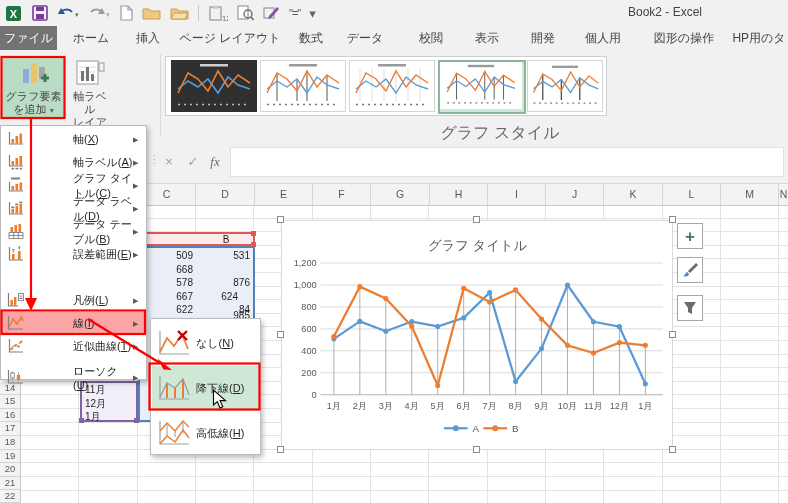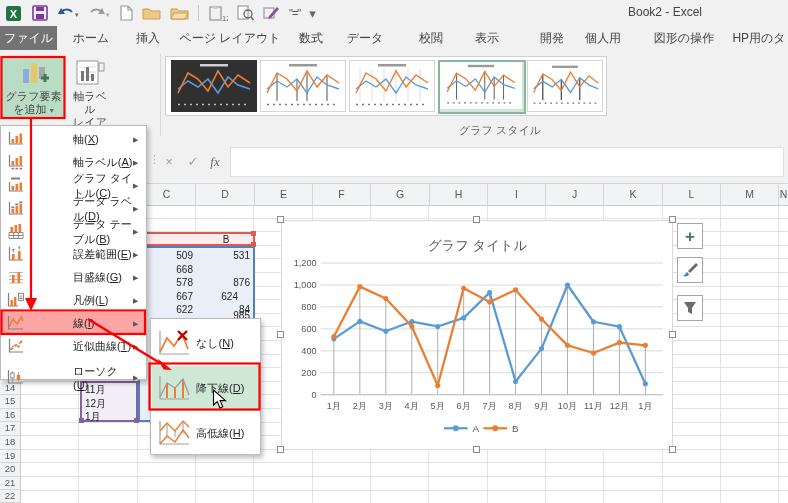--- a/index.html
+++ b/index.html
@@ -12,21 +12,21 @@
   .titlebar{left:0;top:0;width:788px;height:26px;background:#f1f1f2;}
   .qat{left:2px;top:2px;height:22px;display:flex;align-items:center;gap:9px;padding-left:4px;}
   .qat .ic{display:inline-flex;align-items:center;justify-content:center;height:18px;font-size:13px;}
   .wintitle{top:5px;left:585px;width:160px;text-align:center;font-size:12px;color:#444;}
   .tabrow{left:0;top:26px;width:788px;height:24px;background:#f1f1f2;font-size:12px;}
   .tab{position:absolute;top:0;height:24px;line-height:24px;text-align:center;color:#444;}
   .tab.file{background:#737373;color:#fff;}
   .ribbon{left:0;top:50px;width:788px;height:93px;background:#f1f1f2;border-bottom:1px solid #d5d5d5;}
   .rbtn{position:absolute;display:flex;flex-direction:column;align-items:center;font-size:11px;line-height:13px;color:#444;text-align:center;}
   .caret{font-size:8px;color:#666;}
-  .grouplabel{font-size:11px;color:#666;}
+  .grouplabel{font-size:16px;color:#666;}
   .vsep{position:absolute;width:1px;background:#d9d9d9;}
   
   .gallery{left:165px;top:56px;width:440px;height:58px;background:#fff;border:1px solid #cfcfcf;}
   .thumb{position:absolute;top:3px;width:84px;height:50px;background:#fff;border:1px solid #d5d5d5;}
   .thumb.dark{background:#303030;border-color:#303030;}
   .thumb.sel{border:2px solid #86b796;background:#cfe8d6;}
   
   .fstrip{left:0;top:143px;width:788px;height:40px;background:#f1f1f2;border-bottom:1px solid #d5d5d5;}
   .fbtn{position:absolute;top:6px;width:22px;height:26px;text-align:center;line-height:26px;color:#9f9f9f;font-size:13px;}
   .fbar-input{position:absolute;left:230px;top:147px;width:554px;height:30px;border:1px solid #e0e0e0;background:#fff;font-size:11px;padding:0 4px;box-sizing:border-box;}
@@ -140,21 +140,21 @@
 
   <div class="a tabrow">
     <div class="tab file" style="left:0;width:57px;">ファイル</div>
     <div class="tab" style="left:66px;width:50px;">ホーム</div>
     <div class="tab" style="left:124px;width:48px;">挿入</div>
     <div class="tab" style="left:178px;width:104px;">ページ レイアウト</div>
     <div class="tab" style="left:288px;width:46px;">数式</div>
     <div class="tab" style="left:340px;width:50px;">データ</div>
     <div class="tab" style="left:408px;width:46px;">校閲</div>
     <div class="tab" style="left:466px;width:42px;">表示</div>
-    <div class="tab" style="left:522px;width:42px;text-align:right;">開発</div>
+    <div class="tab" style="left:522px;width:42px;">開発</div>
     <div class="tab" style="left:576px;width:54px;">個人用</div>
     <div class="tab" style="left:644px;width:80px;">図形の操作</div>
     <div class="tab" style="left:730px;width:58px;">HP用のタブ</div>
   </div>
 
   <div class="a ribbon">
 
     <div class="rbtn" style="left:2px;top:7px;width:63px;height:61px;background:#b9dcc5;">
       <span style="margin-top:2px;"><svg width="30" height="28">
             <rect x="4" y="10" width="6" height="14" fill="#8eaadb"></rect>
@@ -476,29 +476,20 @@
     <div class="mi" style="top:117px;">
       <span class="mic"><svg width="18" height="16" viewBox="0 0 18 16">
             <path d="M3.5 1v13H17" fill="none" stroke="#808080" stroke-width="1.2"></path>
             <rect x="6" y="8" width="2.6" height="6" fill="#ed7d31"></rect>
             <rect x="12" y="5" width="2.6" height="9" fill="#ed7d31"></rect>
             <path d="M7.3 6.5v-3M6.2 3.5h2.2M13.3 3.5v-2.5M12.2 1h2.2" stroke="#808080" stroke-width="1" fill="none"></path>
           </svg></span>
       <span class="ml"><span>誤差範囲</span>(<u>E</u>)</span>
       <span class="sa">▶</span>
     </div>
-    <div class="mi" style="top:140px;">
-      <span class="mic"><svg width="18" height="16" viewBox="0 0 18 16">
-            <path d="M3 3.5h14M3 7h14M3 10.5h14M3 14h14" stroke="#b0b0b0" stroke-width="0.9"></path>
-            <rect x="6" y="6" width="2.6" height="8" fill="#ed7d31"></rect>
-            <rect x="11.5" y="3" width="2.6" height="11" fill="#ed7d31"></rect>
-          </svg></span>
-      <span class="ml"><span>目盛線</span>(<u>G</u>)</span>
-      <span class="sa">▶</span>
-    </div>
     <div class="mi" style="top:163px;">
       <span class="mic"><svg width="18" height="16" viewBox="0 0 18 16">
             <path d="M2.5 1v13H12" fill="none" stroke="#808080" stroke-width="1.2"></path>
             <rect x="4.5" y="8" width="2.4" height="6" fill="#ed7d31"></rect>
             <rect x="8" y="5" width="2.4" height="9" fill="#ed7d31"></rect>
             <rect x="12.5" y="1.5" width="5" height="7" fill="none" stroke="#808080" stroke-width="0.9"></rect>
             <rect x="13.6" y="3.5" width="2.8" height="1.2" fill="#ed7d31"></rect>
             <rect x="13.6" y="5.8" width="2.8" height="1.2" fill="#4472c4"></rect>
           </svg></span>
       <span class="ml"><span>凡例</span>(<u>L</u>)</span>

